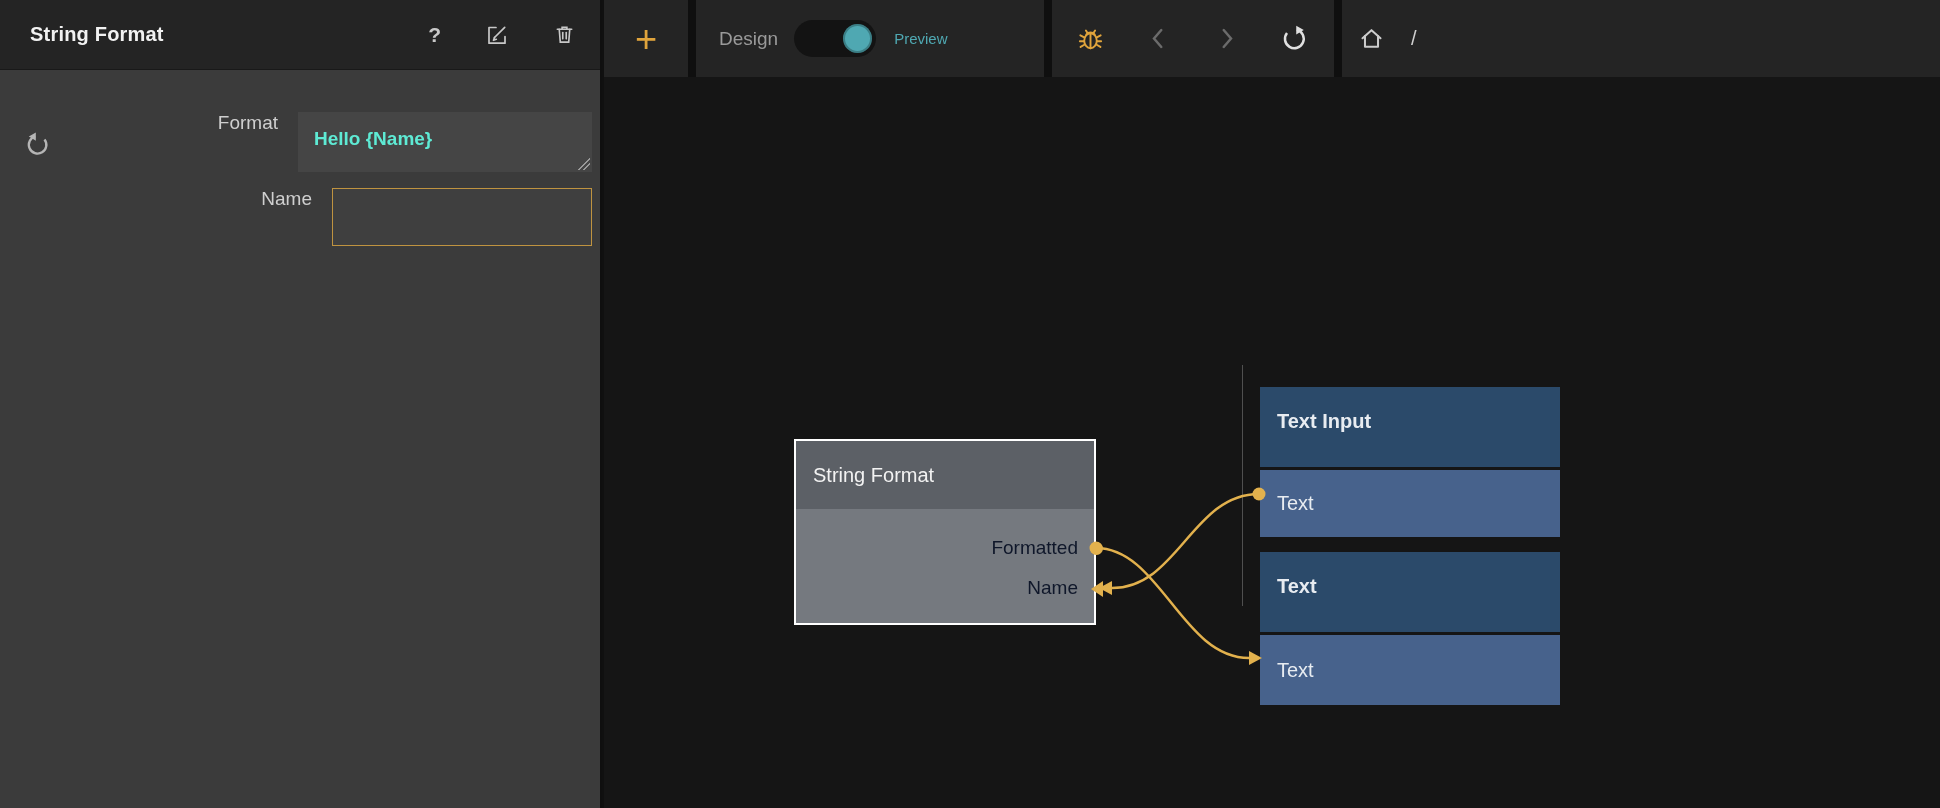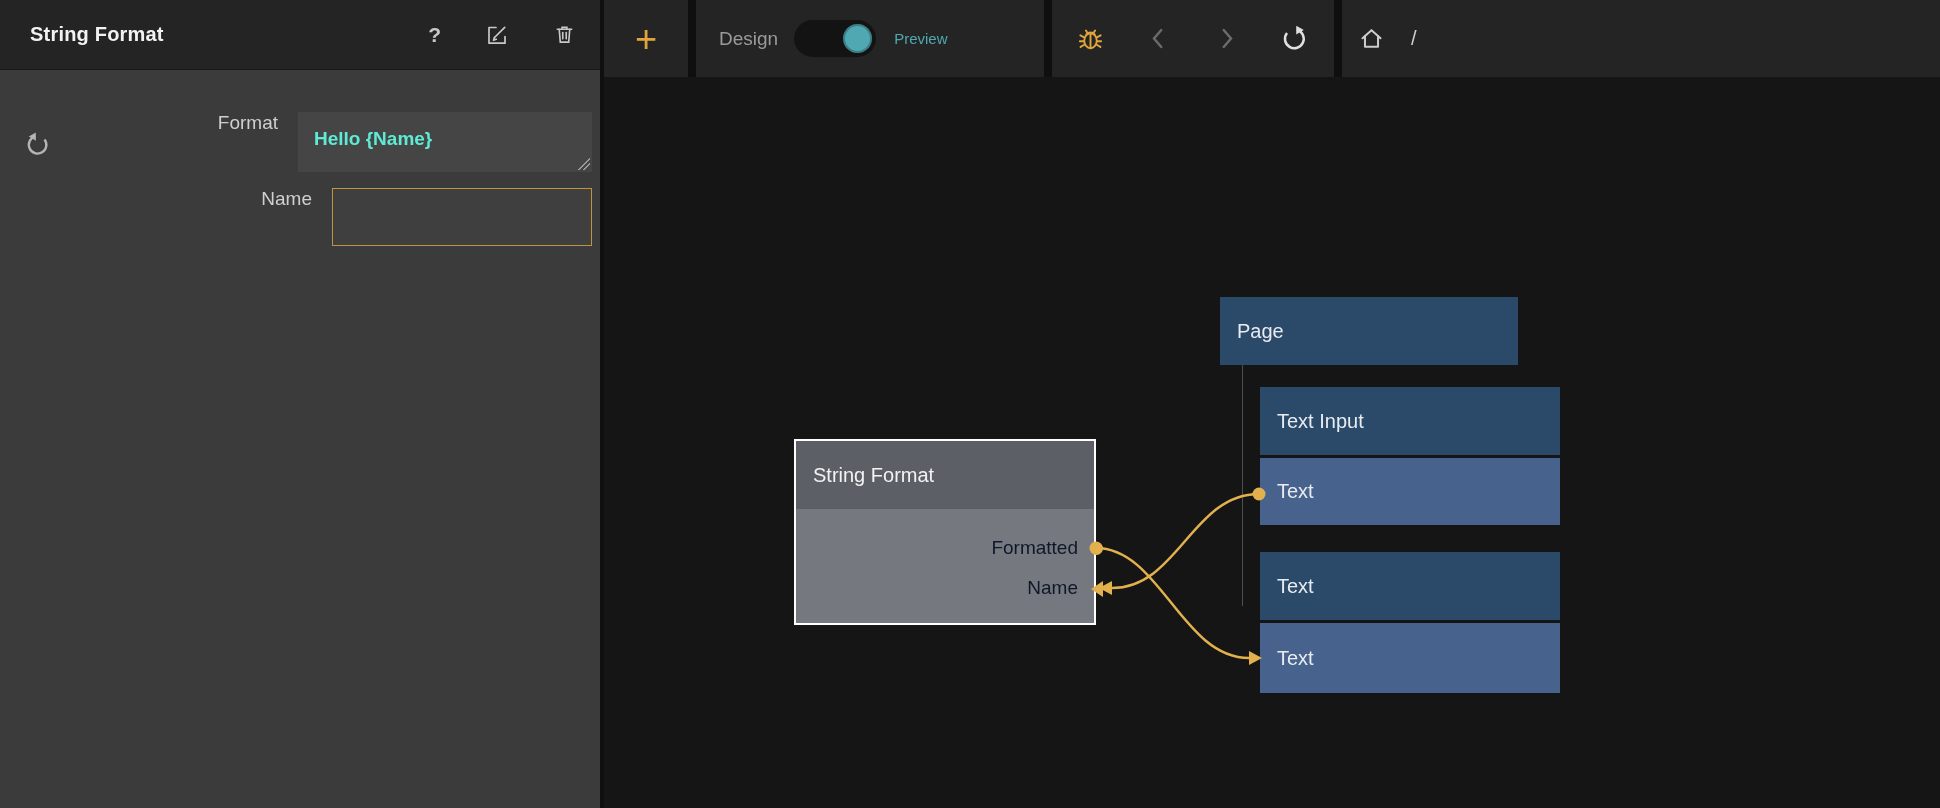--- a/index.html
+++ b/index.html
@@ -71,21 +71,21 @@
   .tree-line { position:absolute; left:638px; top:288px; width:1px; height:241px; background:#4f4f4f; }
 
   .node { position:absolute; }
   .node-title { color:#e8ecf1; font-size:20px; padding-left:17px; }
   .page-node { left:616px; top:220px; width:298px; height:68px; background:var(--node-header-blue); }
   .page-node .node-title { line-height:68px; }
 
   .tree-node { width:300px; }
   .ti-node { left:656px; top:310px; }
   .txt-node { left:656px; top:475px; }
-  .blue-header { height:68px; background:var(--node-header-blue); }
+  .blue-header { height:80px; background:var(--node-header-blue);font-weight:bold; }
   .blue-header .node-title { line-height:68px; }
   .blue-row { height:67px; background:var(--node-row-blue); margin-top:3px; }
   .blue-row .node-title { line-height:67px; }
   .txt-node .blue-row { height:70px; }
   .txt-node .blue-row .node-title { line-height:70px; }
 
   .sf-node { left:190px; top:362px; width:302px; height:186px;
              background:var(--sf-body-gray); border:2px solid var(--selection-white); }
   .sf-header { height:68px; background:var(--sf-header-gray); }
   .sf-header .node-title { line-height:68px; color:#f2f2f2; }
@@ -209,23 +209,20 @@
         <path d="M6.2 9.8 V19.4 H17.8 V9.8"></path>
       </svg>
     </button>
     <span class="slash">/</span>
   </div>
 </div>
 
 <div class="canvas">
   <div class="tree-line"></div>
 
-  <div class="node page-node">
-    <div class="node-title">Page</div>
-  </div>
 
   <div class="node tree-node ti-node">
     <div class="blue-header">
       <div class="node-title">Text Input</div>
     </div>
     <div class="blue-row">
       <div class="node-title">Text</div>
     </div>
   </div>
 

